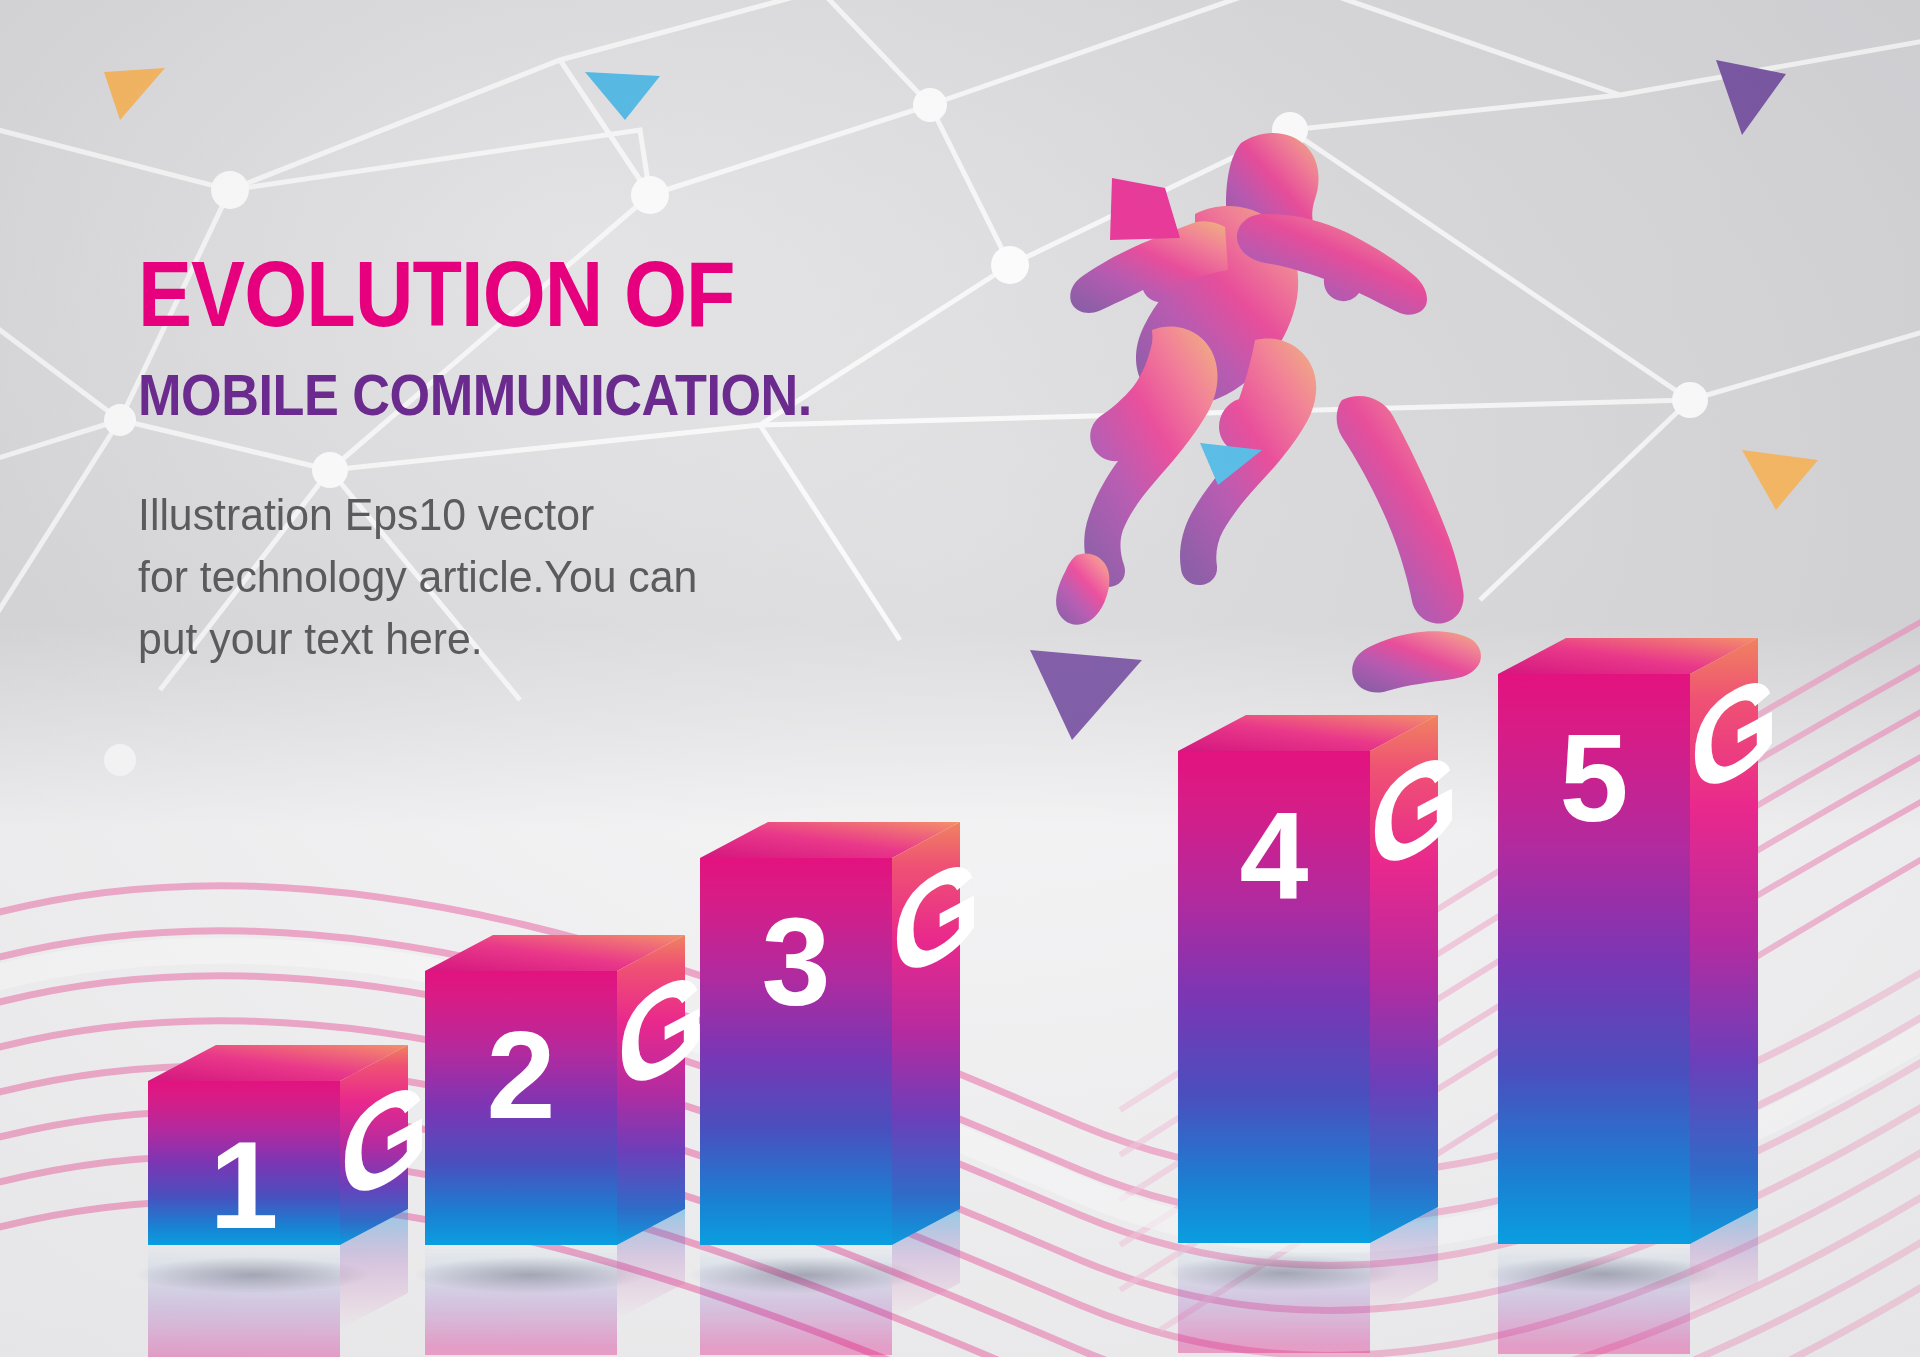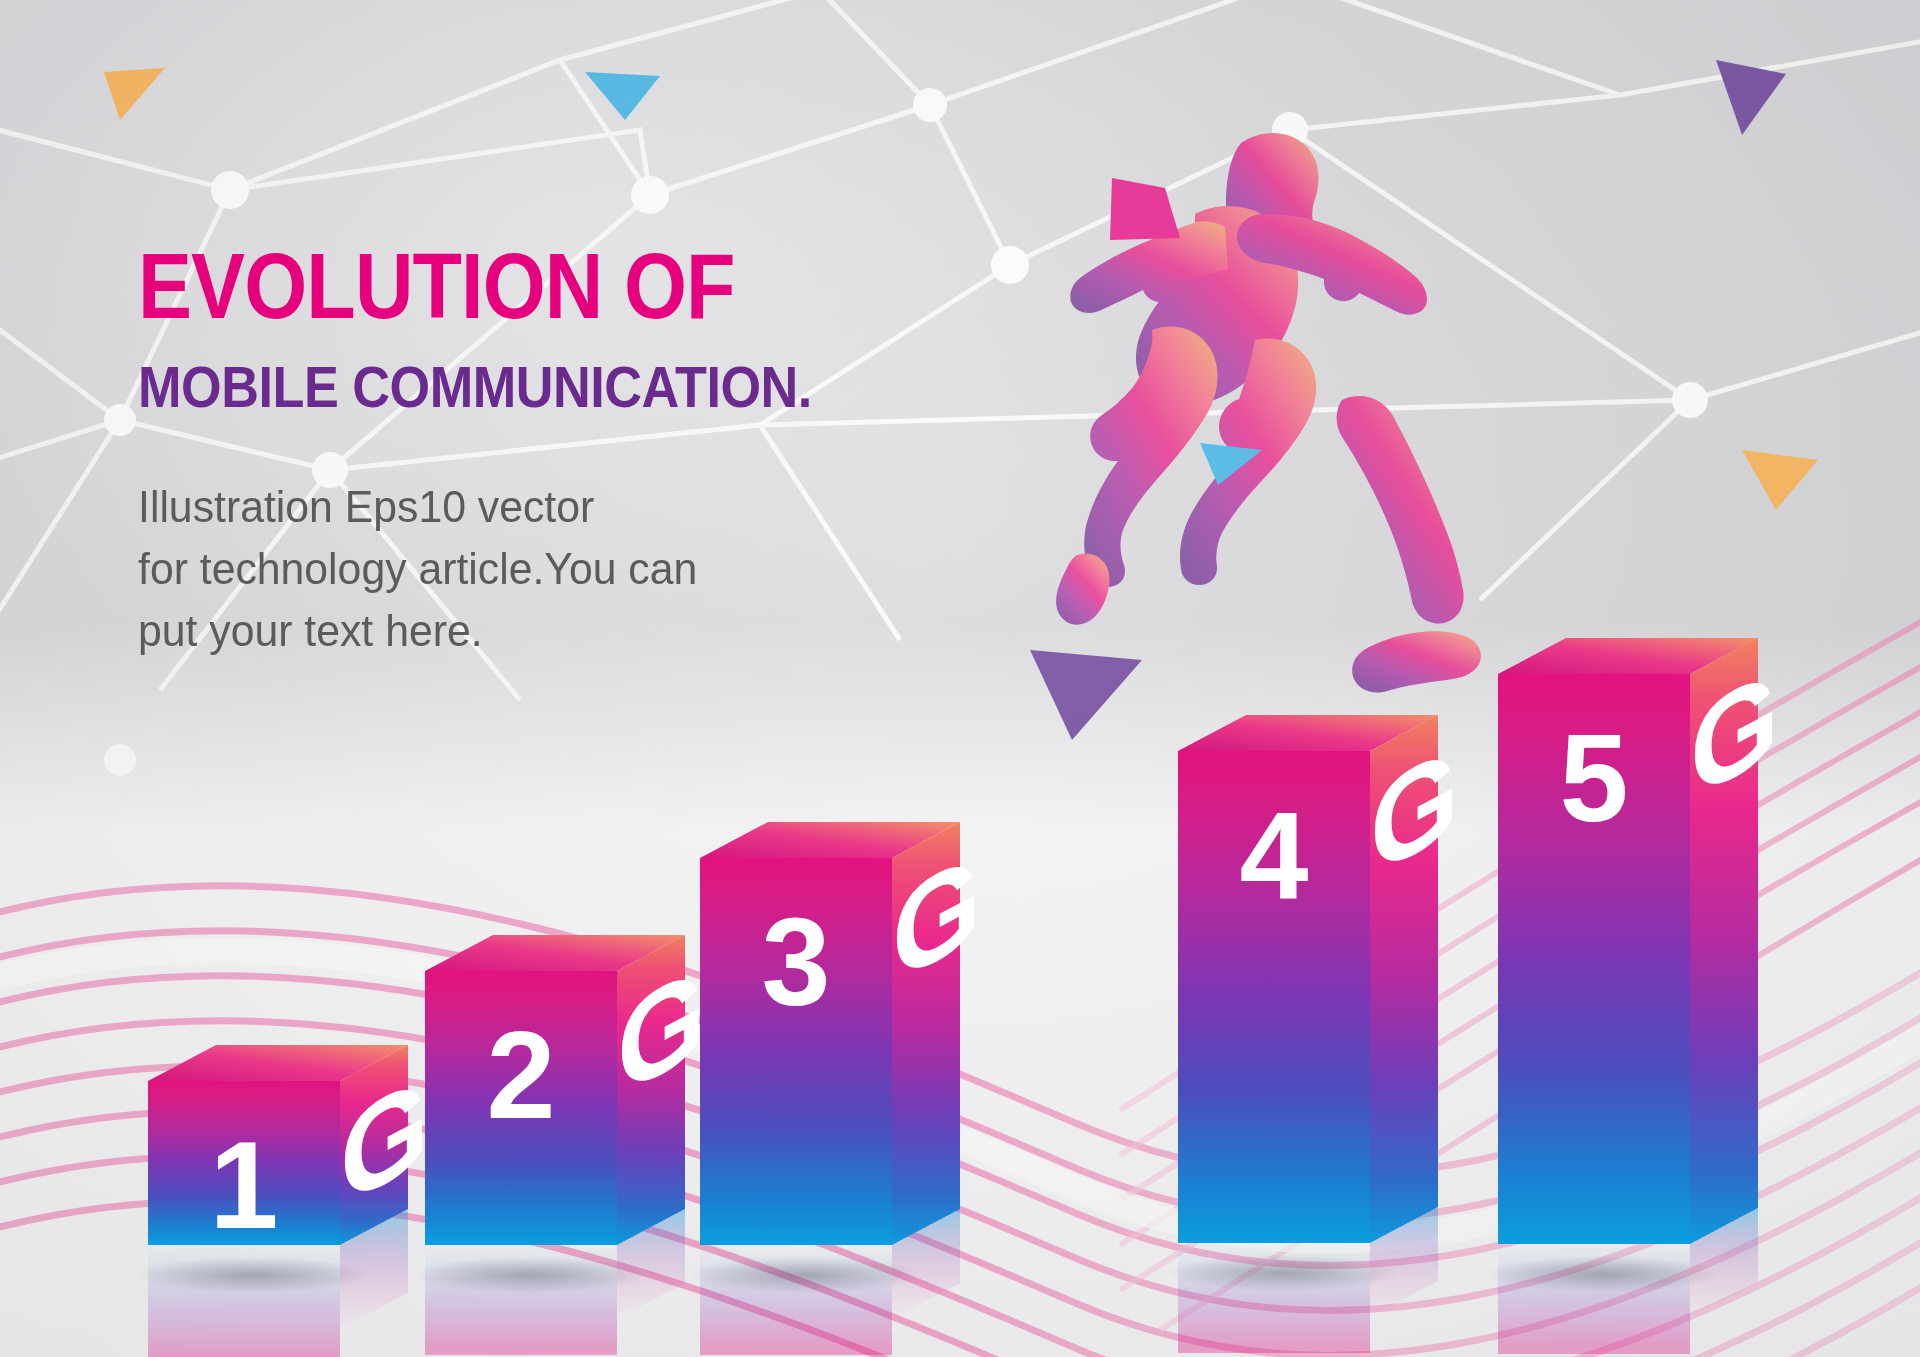--- a/index.html
+++ b/index.html
@@ -41,21 +41,21 @@
     position: absolute;
     inset: 0;
     width: 100%;
     height: 100%;
   }
 
   
   .copy {
     position: absolute;
     left: 138px;
-    top: 240px;
+    top: 248px;
     width: 860px;
   }
   .title-main {
     font-family: "Liberation Sans", sans-serif;
     font-weight: 700;
     font-size: 92px;
     letter-spacing: -1px;
     line-height: 1.0;
     margin: 0;
     transform: scaleX(0.88);

